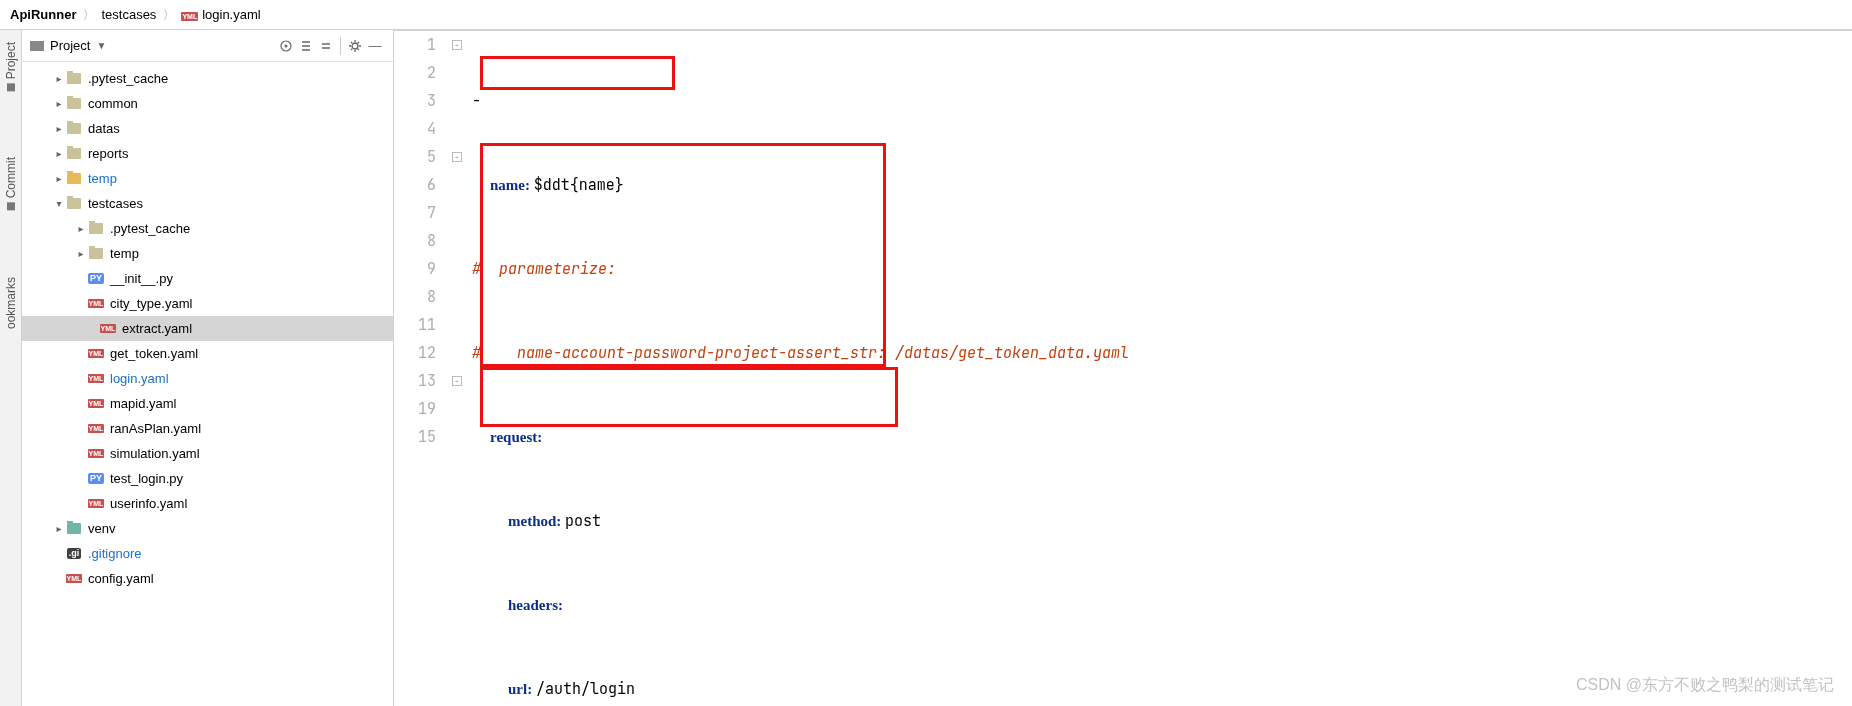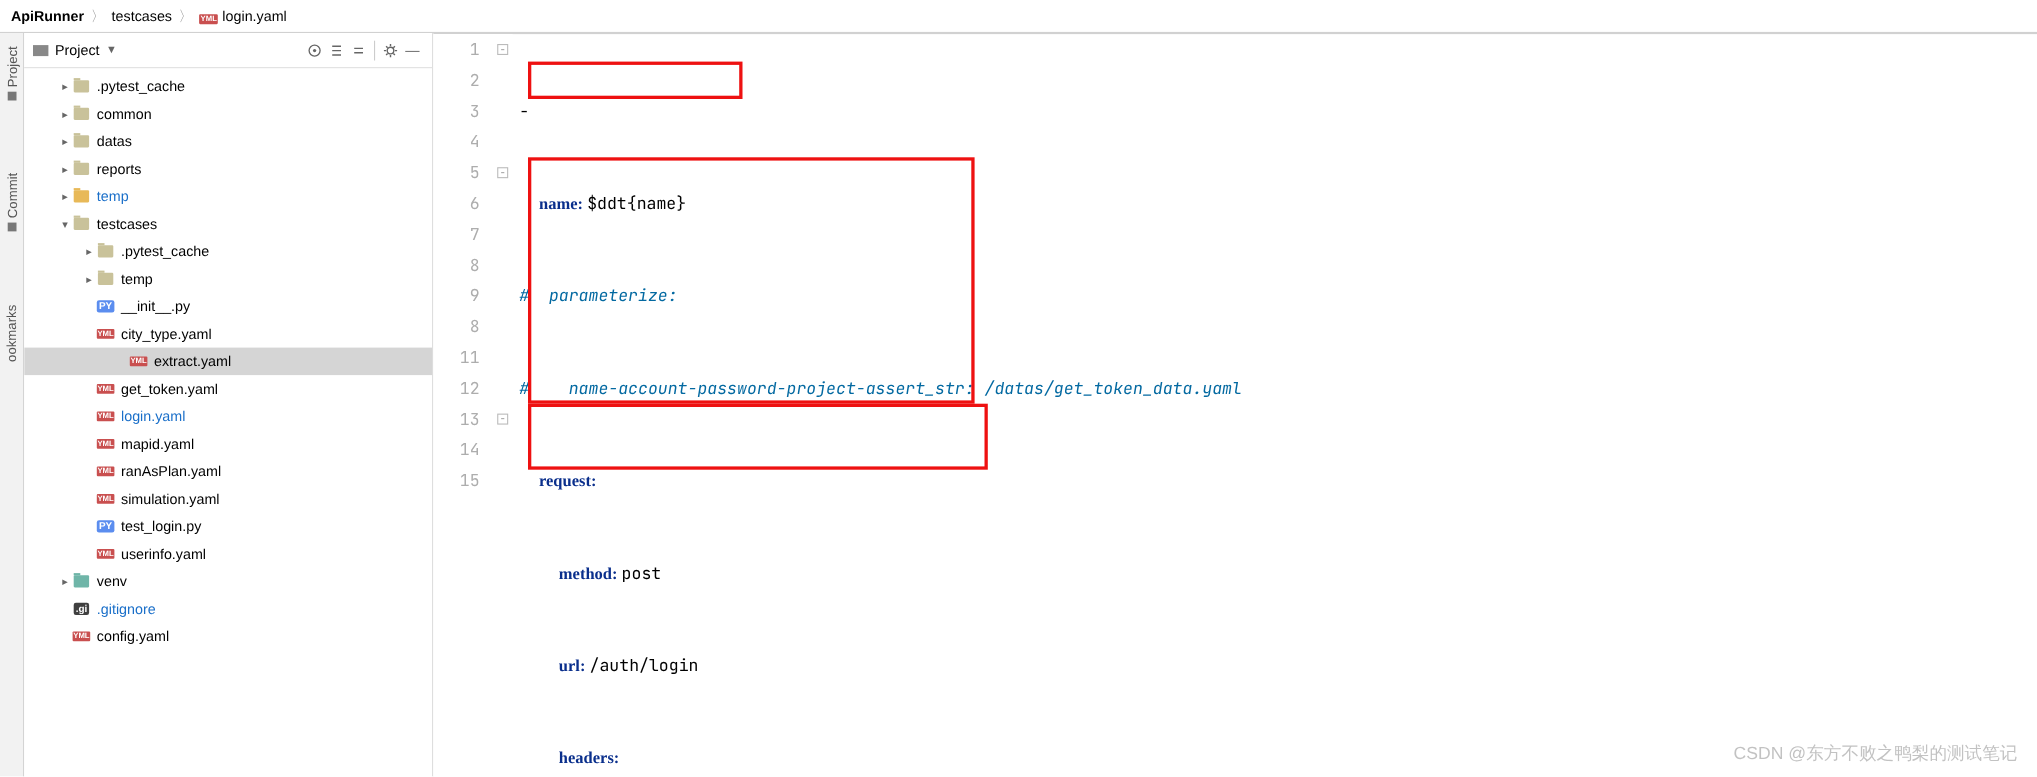--- a/index.html
+++ b/index.html
@@ -40,21 +40,21 @@
   .tab .ficon { display:flex; }
   .tab-more { width:26px; display:flex; align-items:center; justify-content:center; color:#555; cursor:pointer;}
   .code { flex: 1; display: flex; font-family: "JetBrains Mono","Consolas","Courier New",monospace; font-size: 15px; line-height: 28px; }
   .gutter { width: 56px; text-align: right; padding-right: 14px; color: #adadad; background: #fff; user-select: none; border-right: 0; }
   .gutter .gl { height: 28px; }
   .foldcol { width: 16px; background:#fff; position:relative;}
   .foldcol .fm { position:absolute; left:2px; width:10px; height:10px; border:1px solid #bbb; font-size:9px; line-height:8px; text-align:center; color:#888; background:#fff;}
   .code-body { flex: 1; position: relative; padding-left: 6px; white-space: pre; }
   .cl { height: 28px; position: relative; }
   .kw { color: #0a2f8c; font-weight: bold; font-family: Liberation Serif, serif; }
-  .cmt { color: #0369a1; font-style: italic; }
+  .cmt { color: #c2410c; font-style: italic; }
   .redbox { position: absolute; border: 3px solid #e11; pointer-events: none; z-index:5;}
   .watermark { position: absolute; right: 18px; bottom: 10px; color: rgba(120,120,120,.45); font-size: 16px; font-family: "Microsoft YaHei","Segoe UI",sans-serif; pointer-events:none;}
   svg { display:block; }
 </style>
 </head>
 <body>
 
 <div class="breadcrumb">
   <span class="item">
       <b>ApiRunner</b>
@@ -181,21 +181,21 @@
           </span>
           <span class="label ">__init__.py</span>
         </div>
         <div class="tree-row" style="padding-left: 52px;">
           <span class="chev none"></span>
           <span class="ficon">
             <span class="yml-icon">YML</span>
           </span>
           <span class="label ">city_type.yaml</span>
         </div>
-        <div class="tree-row selected" style="padding-left: 82px;">
+        <div class="tree-row selected" style="padding-left: 64px;">
           <span class="chev none"></span>
           <span class="ficon">
             <span class="yml-icon">YML</span>
           </span>
           <span class="label ">extract.yaml</span>
         </div>
         <div class="tree-row" style="padding-left: 52px;">
           <span class="chev none"></span>
           <span class="ficon">
             <span class="yml-icon">YML</span>
@@ -329,37 +329,37 @@
           <div class="gl">4</div>
           <div class="gl">5</div>
           <div class="gl">6</div>
           <div class="gl">7</div>
           <div class="gl">8</div>
           <div class="gl">9</div>
           <div class="gl">8</div>
           <div class="gl">11</div>
           <div class="gl">12</div>
           <div class="gl">13</div>
-          <div class="gl">14</div>
+          <div class="gl">19</div>
           <div class="gl">15</div>
         </div>
       <div class="foldcol">
         <div class="fm" style="top:9px;">−</div>
         <div class="fm" style="top:121px;">−</div>
         <div class="fm" style="top:345px;">−</div>
       </div>
       <div class="code-body">
         <div class="cl"><span>-</span></div>
         <div class="cl">  <span class="kw">name</span><span class="kw">: </span><span>$ddt{name}</span></div>
         <div class="cl"><span class="cmt">#  parameterize:</span></div>
         <div class="cl"><span class="cmt">#    name-account-password-project-assert_str: /datas/get_token_data.yaml</span></div>
         <div class="cl">  <span class="kw">request</span><span class="kw">:</span></div>
         <div class="cl">    <span class="kw">method</span><span class="kw">: </span><span>post</span></div>
+        <div class="cl">    <span class="kw">headers</span><span class="kw">:</span></div>
         <div class="cl">    <span class="kw">url</span><span class="kw">: </span><span>/auth/login</span></div>
-        <div class="cl">    <span class="kw">headers</span><span class="kw">:</span></div>
         
         
         
         
         
         
         
 
         
         <div class="redbox" style="top:25px; left:14px; width:195px; height:34px;"></div>

